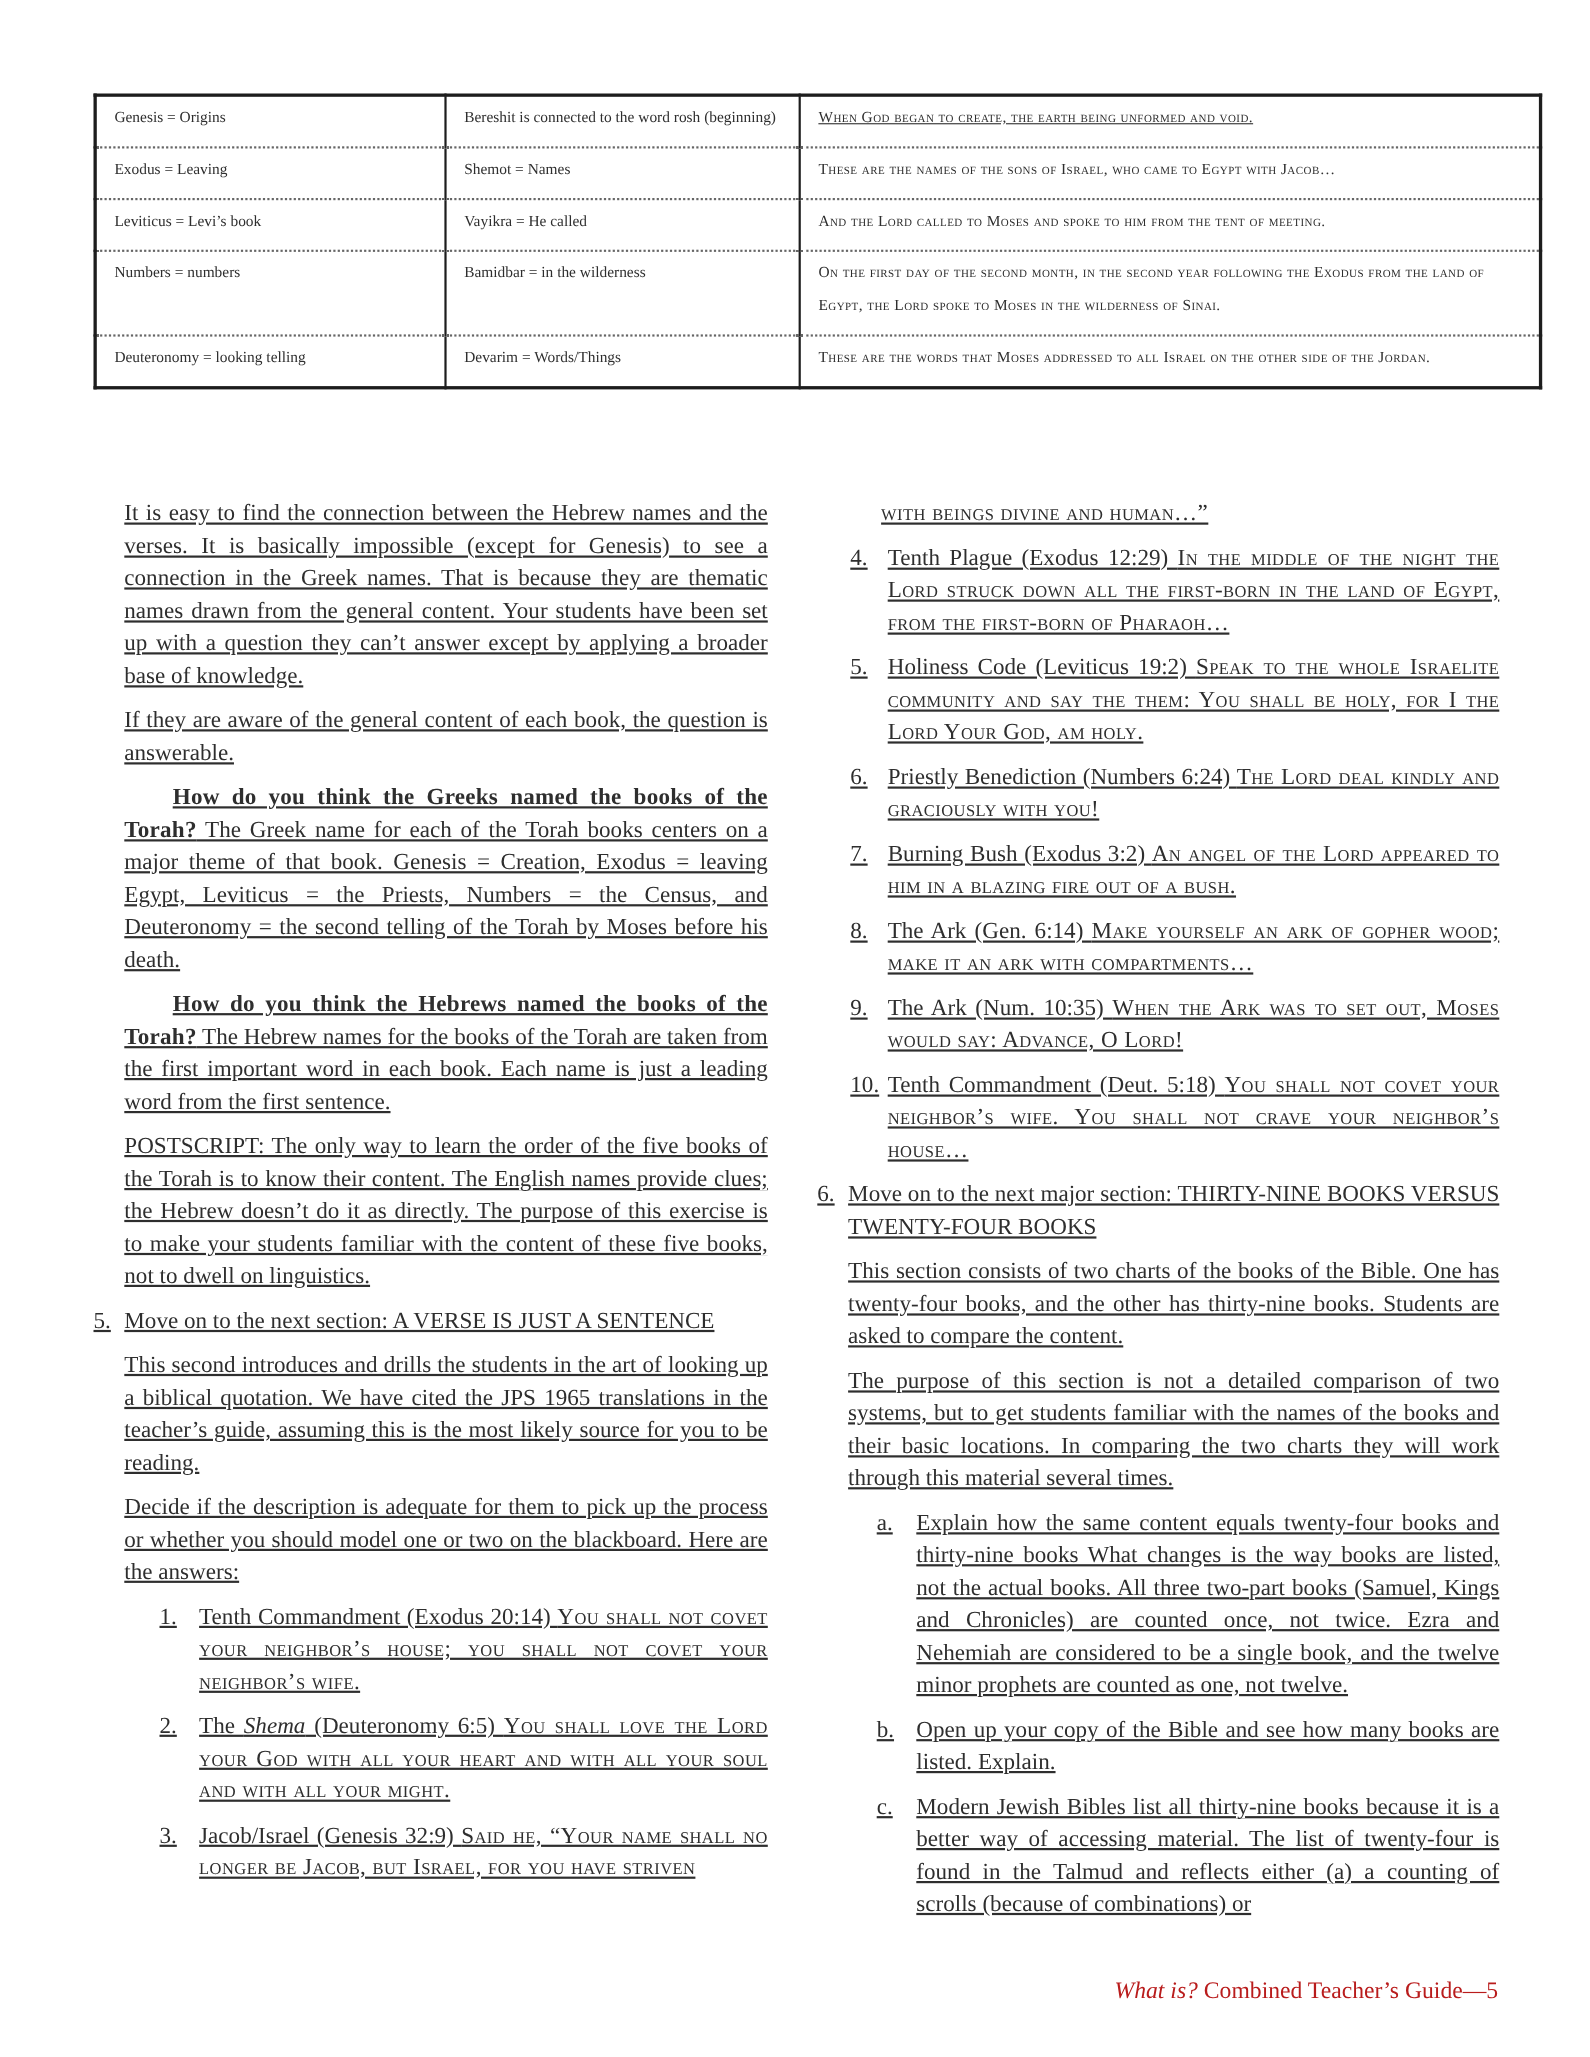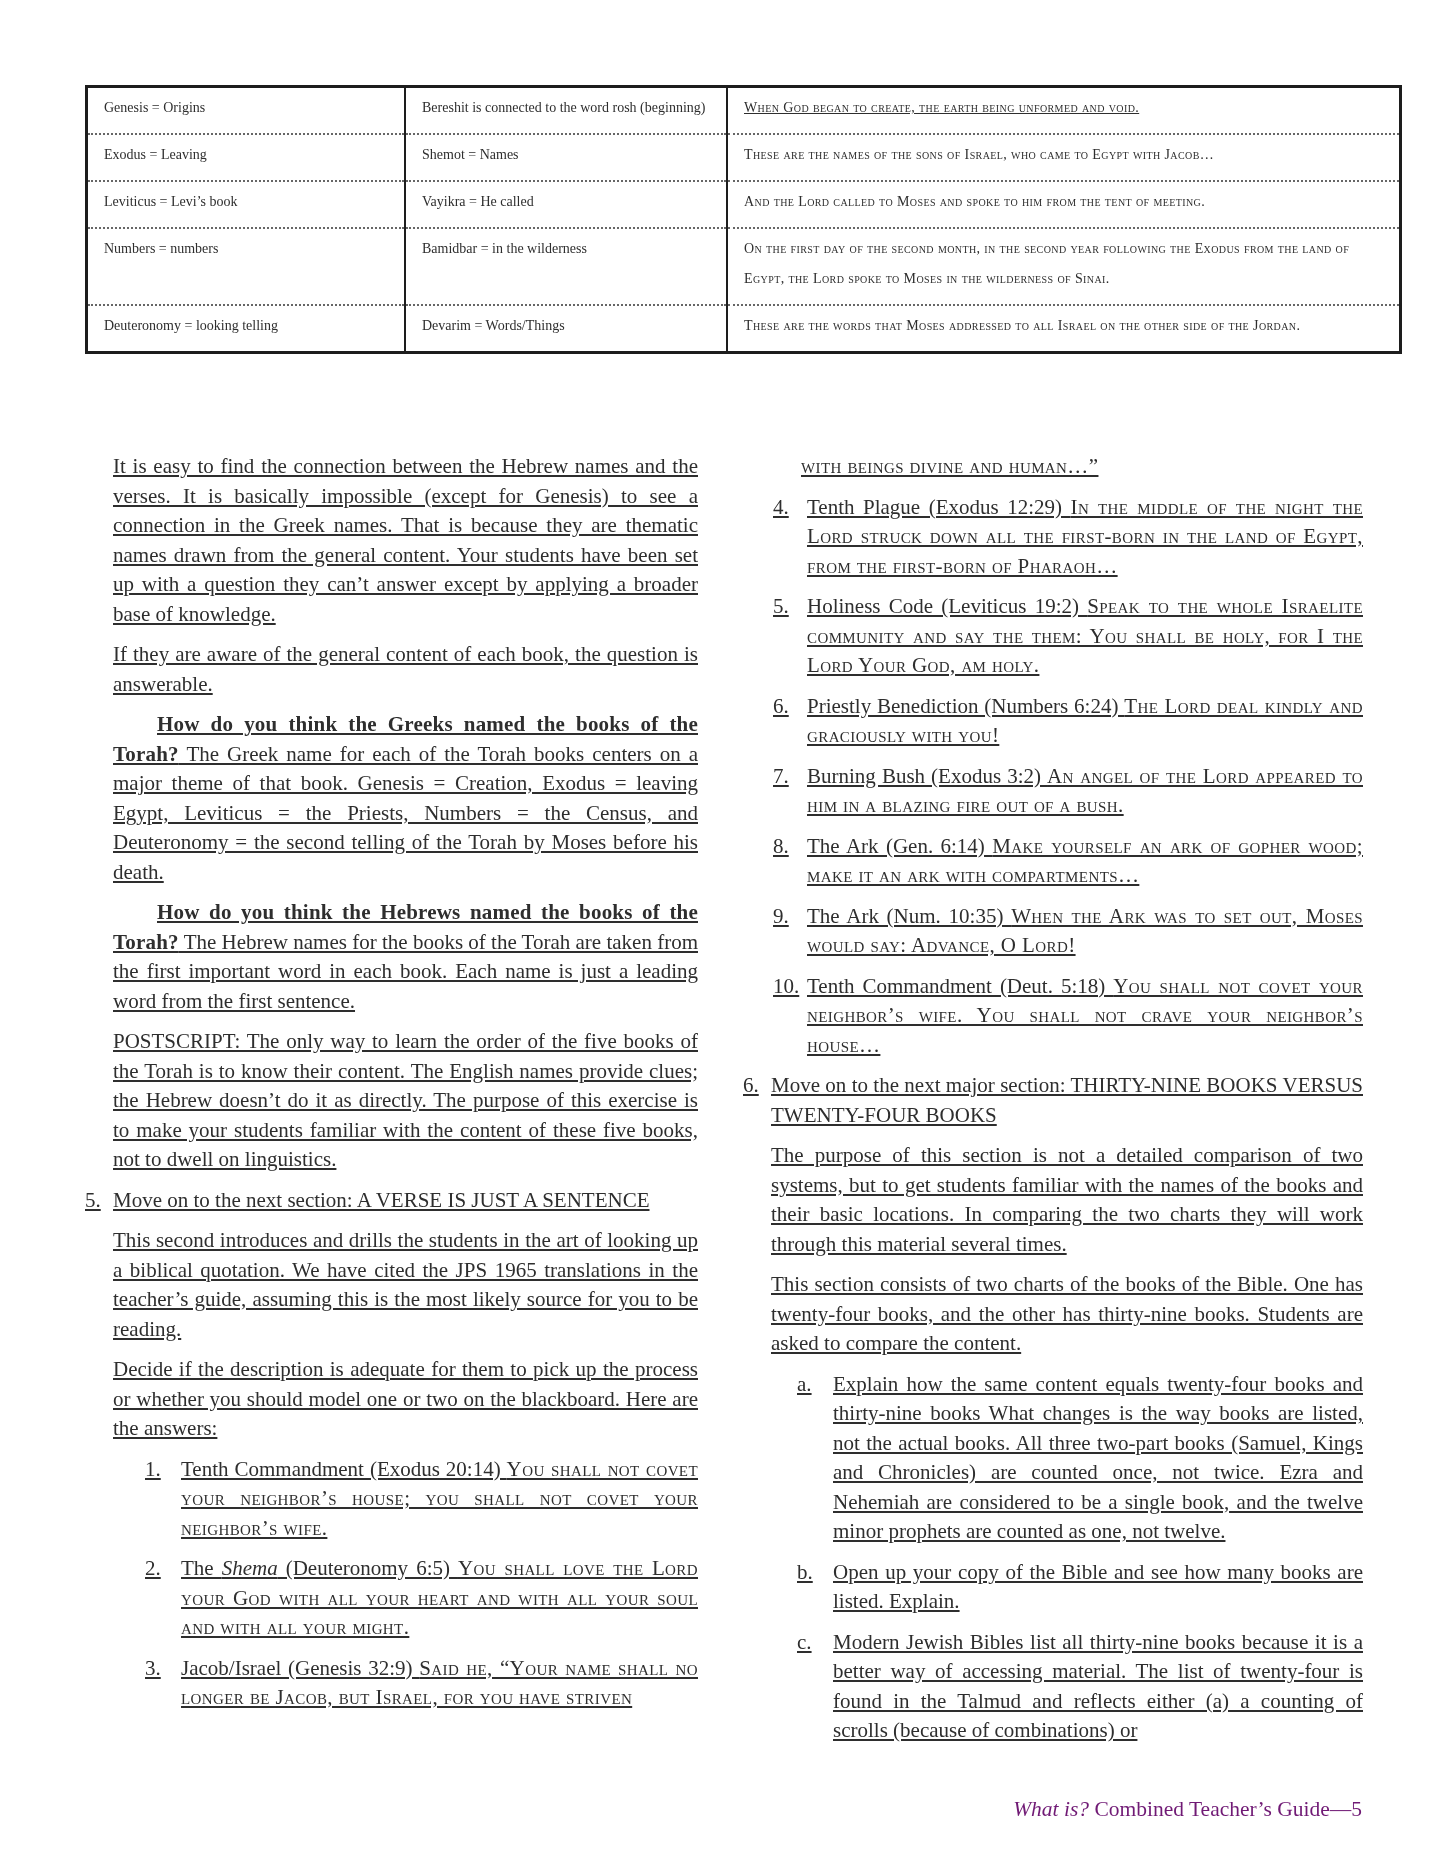--- a/index.html
+++ b/index.html
@@ -61,21 +61,21 @@
   .sub-abc      { padding-left: 54px; }
   .sub-abc .num { width: 36px; }
 
   b.qhead { font-weight: bold; letter-spacing: 0.2px; margin-left: 44px; }
 
   
   .footer {
     position: absolute;
     right: 83px; top: 1797px;
     font-size: 21.5px;
-    color: #701a75;
+    color: #b91c1c;
     text-align: right;
   }
 </style>
 </head>
 <body>
 
 <div class="page">
 
   <table class="torah">
     <tbody>
@@ -164,22 +164,22 @@
     </div>
     <div class="item sub-r">
       <span class="num">10.</span>
       <span class="txt"><span>Tenth Commandment (Deut. 5:18) </span><span class="sc">You shall not covet your neighbor’s wife. You shall not crave your neighbor’s house…</span></span>
     </div>
 
     <div class="item outer">
       <span class="num">6.</span>
       <span class="txt">Move on to the next major section: THIRTY-NINE BOOKS VERSUS TWENTY-FOUR BOOKS</span>
     </div>
+    <p class="para">This section consists of two charts of the books of the Bible. One has twenty-four books, and the other has thirty-nine books. Students are asked to compare the content.</p>
     <p class="para">The purpose of this section is not a detailed comparison of two systems, but to get students familiar with the names of the books and their basic locations. In comparing the two charts they will work through this material several times.</p>
-    <p class="para">This section consists of two charts of the books of the Bible. One has twenty-four books, and the other has thirty-nine books. Students are asked to compare the content.</p>
 
     <div class="item sub-abc">
       <span class="num">a.</span>
       <span class="txt">Explain how the same content equals twenty-four books and thirty-nine books What changes is the way books are listed, not the actual books. All three two-part books (Samuel, Kings and Chronicles) are counted once, not twice. Ezra and Nehemiah are considered to be a single book, and the twelve minor prophets are counted as one, not twelve.</span>
     </div>
     <div class="item sub-abc">
       <span class="num">b.</span>
       <span class="txt">Open up your copy of the Bible and see how many books are listed. Explain.</span>
     </div>
     <div class="item sub-abc">

